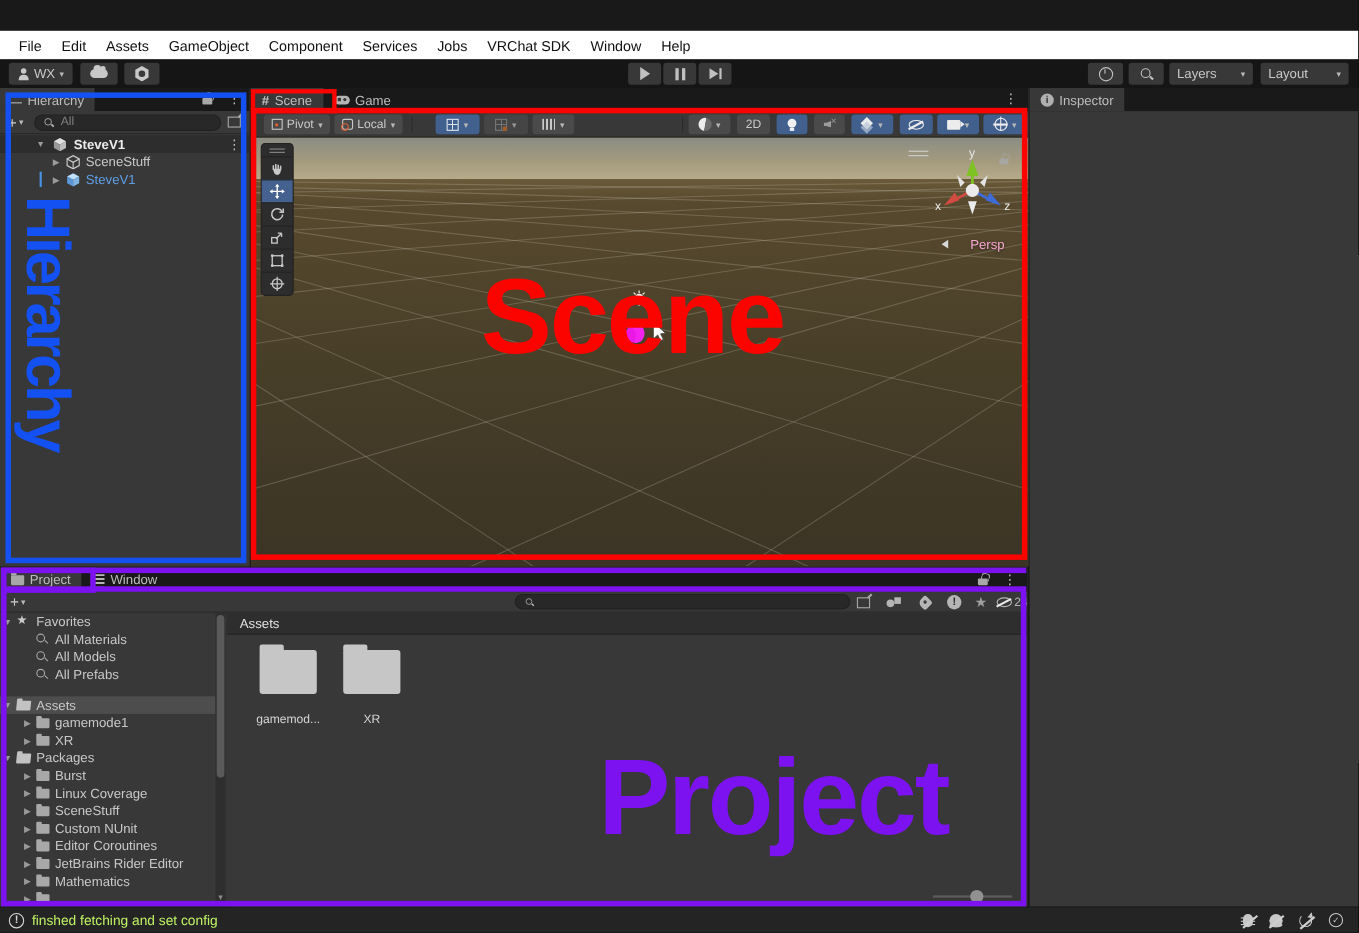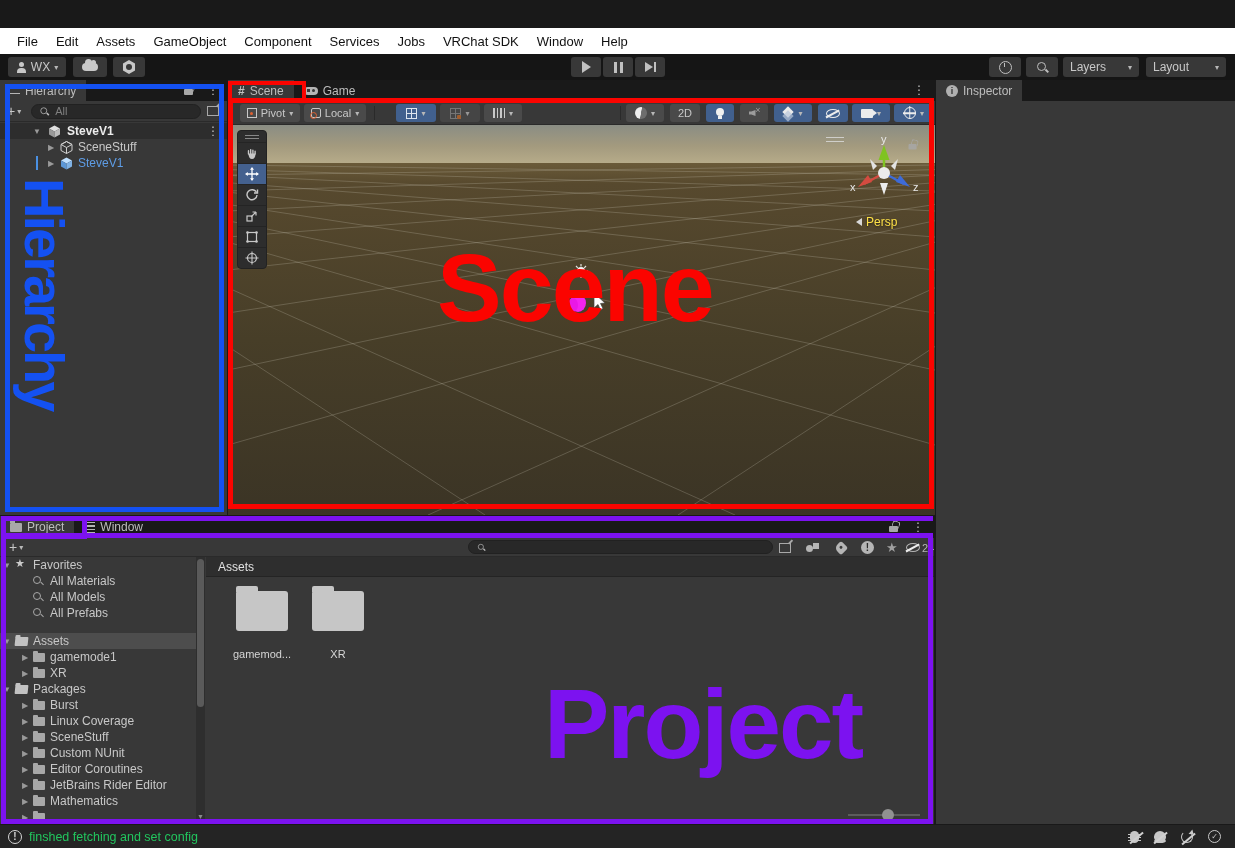--- a/index.html
+++ b/index.html
@@ -112,21 +112,21 @@
 
 
 .viewport{position:absolute;left:0;top:45px;width:707px;height:390px;overflow:hidden;background:#4a4029;}
 .tools-overlay{position:absolute;left:9px;top:5px;width:30px;background:#2d2d2d;border:1px solid #222;border-radius:4px;}
 .tool-handle{height:11px;display:flex;align-items:center;justify-content:center;}
 .tool-handle div{width:14px;height:4px;border-top:1.2px solid #888;border-bottom:1.2px solid #888;}
 .tool-cell{height:21px;display:flex;align-items:center;justify-content:center;border-top:1px solid #242424;}
 .tool-cell.sel{background:#44618f;}
 .tool-cell svg{display:block;}
 .gizmo3d{position:absolute;left:618px;top:8px;}
-.persp-label{position:absolute;left:628px;top:90px;color:#fde047;font-size:12px;display:flex;align-items:center;gap:4px;text-shadow:0 1px 2px rgba(0,0,0,.5);}
+.persp-label{position:absolute;left:628px;top:90px;color:#f9a8d4;font-size:12px;display:flex;align-items:center;gap:20px;text-shadow:0 1px 2px rgba(0,0,0,.5);}
 .persp-chev{width:0;height:0;border-right:6px solid #d8d8d8;border-top:4px solid transparent;border-bottom:4px solid transparent;}
 .vp-lock{position:absolute;left:680px;top:14px;transform:scale(.9);opacity:.85;}
 .vp-handle{position:absolute;left:598px;top:12px;width:18px;height:5px;border-top:1.5px solid #ddd;border-bottom:1.5px solid #ddd;opacity:.8;}
 
 
 .p-toolbar{position:absolute;left:0;top:22px;right:0;height:19px;background:#383838;border-bottom:1px solid #2a2a2a;}
 .p-search{position:absolute;left:468px;top:2px;width:305px;height:14px;background:#282828;border:1px solid #212121;border-radius:7px;display:flex;align-items:center;padding:0 6px;gap:4px;}
 .p-search .i-mag{transform:scale(.65);flex:none;}
 .p-search input{background:transparent;border:none;outline:none;color:#ccc;font-size:11px;width:100%;}
 .pt-icon{position:absolute;top:2px;height:15px;display:flex;align-items:center;gap:2px;color:#b5b5b5;}
@@ -162,21 +162,21 @@
 .p-grid{position:absolute;left:206px;top:41px;right:0;bottom:0;background:#383838;}
 .grid-header{height:20px;background:#2e2e2e;border-bottom:1px solid #242424;display:flex;align-items:center;padding-left:12px;font-size:12px;color:#e2e2e2;}
 .asset-item{position:absolute;width:76px;text-align:center;top:34px;}
 .folder-big{width:52px;height:40px;background:#c6c6c6;border-radius:2px 3px 3px 3px;margin:0 auto;position:relative;}
 .folder-big::before{content:"";position:absolute;top:-5px;left:0;width:22px;height:6px;background:#c6c6c6;border-radius:2px 2px 0 0;}
 .asset-label{margin-top:17px;font-size:11px;color:#d5d5d5;}
 .zoom-slider{position:absolute;right:14px;bottom:8px;width:72px;height:2px;background:#5c5c5c;}
 .zoom-knob{position:absolute;left:34px;top:-5px;width:12px;height:12px;border-radius:50%;background:#919191;}
 
 
-.statusbar{position:absolute;left:0;top:825px;width:1235px;height:23px;background:#242424;display:flex;align-items:center;padding-left:8px;gap:7px;color:#22c55e;font-size:12.5px;}
+.statusbar{position:absolute;left:0;top:825px;width:1235px;height:23px;background:#242424;display:flex;align-items:center;padding-left:8px;gap:7px;color:#bef264;font-size:12.5px;}
 .i-exclaim{width:14px;height:14px;border:1.6px solid #d5d5d5;border-radius:50%;position:relative;flex:none;}
 .i-exclaim::after{content:"!";position:absolute;left:50%;top:50%;transform:translate(-50%,-54%);font-size:10px;font-weight:bold;color:#d5d5d5;}
 .status-icons{margin-left:auto;display:flex;gap:15px;padding-right:14px;align-items:center;}
 .crossed{position:relative;}
 .crossed::after{content:"";position:absolute;left:-2px;top:6px;width:17px;height:1.8px;background:#d0d0d0;transform:rotate(-40deg);}
 .i-bug{width:9px;height:12px;background:#c8c8c8;border-radius:5px;position:relative;}
 .i-bug::before{content:"";position:absolute;left:-2px;top:3px;width:13px;height:1.3px;background:#c8c8c8;box-shadow:0 3px 0 #c8c8c8,0 6px 0 #c8c8c8;}
 .i-db{width:12px;height:4px;background:#c8c8c8;border-radius:50%;position:relative;}
 .i-db::before{content:"";position:absolute;left:0;top:4px;width:12px;height:4px;background:#c8c8c8;border-radius:50%;box-shadow:0 4px 0 #c8c8c8;}
 .i-refresh{width:12px;height:12px;border:1.8px solid #c8c8c8;border-radius:50%;border-top-color:transparent;position:relative;}

